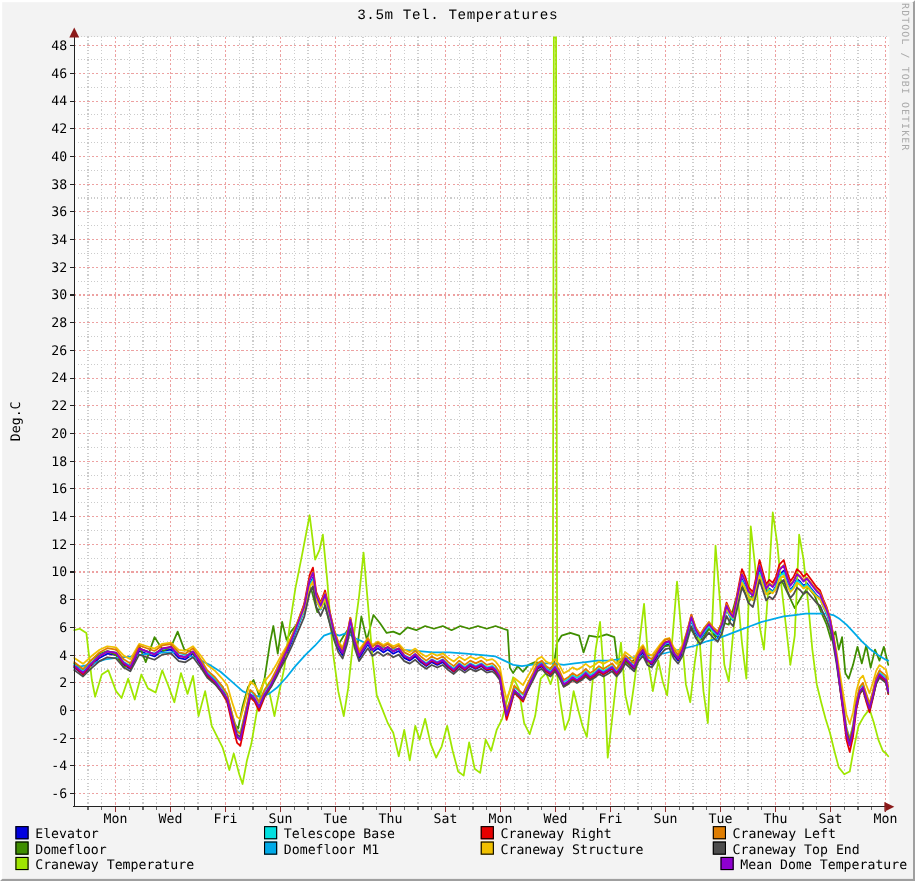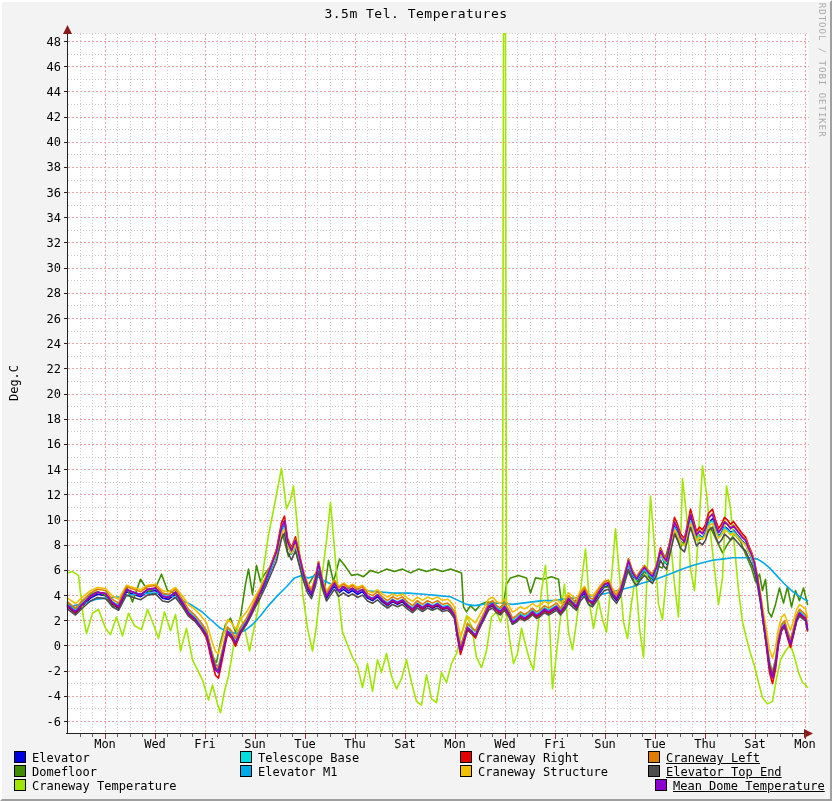--- a/index.html
+++ b/index.html
@@ -1,29 +1,29 @@
 <!DOCTYPE html>
 <html><head>
 <meta charset="utf-8">
 <style>
   html,body{margin:0;padding:0;background:#e8e8e8;}
   .frame{position:relative;width:832px;height:801px;background:#f3f3f3;
          font-family:"DejaVu Sans Mono",monospace;color:#000;overflow:hidden;}
   .frame::after{content:"";position:absolute;inset:0;pointer-events:none;
          border:2px solid;border-color:#ffffff #9f9f9f #9f9f9f #ffffff;}
   .title{position:absolute;top:6px;left:0;width:832px;text-align:center;
-         font-size:13px;letter-spacing:0.5px;}
+         font-size:13px;letter-spacing:0.5px;font-family:Liberation Mono, monospace;}
   .ylab{position:absolute;top:383px;left:14px;transform:translate(-50%,-50%) rotate(-90deg);
          font-size:12px;white-space:nowrap;}
   .watermark{position:absolute;top:67px;left:822px;transform:translate(-50%,-50%) rotate(90deg);
          font-size:9px;letter-spacing:1px;color:#aaaaaa;white-space:nowrap;}
   svg#plot{position:absolute;top:0;left:0;}
   #legend{position:absolute;top:0;left:0;width:832px;height:801px;pointer-events:none;}
   .lcol{position:absolute;top:751px;}
-  .lcol-0{left:14px;}.lcol-1{left:240px;}.lcol-2{left:460px;}.lcol-3{left:648px;text-decoration:underline;}
+  .lcol-0{left:14px;}.lcol-1{left:240px;}.lcol-2{left:437px;}.lcol-3{left:648px;}
   .litem{height:14px;line-height:14px;font-size:12px;white-space:nowrap;}
   .swatch{display:inline-block;width:10px;height:10px;border:1px solid #000;
           margin-right:6px;vertical-align:-1px;}
 </style>
 </head>
 <body>
 
 <div class="frame">
   <div class="title">3.5m Tel. Temperatures</div>
   <div class="ylab">Deg.C</div>
@@ -291,25 +291,25 @@
       <text x="805" y="748" text-anchor="middle" font-size="12" fill="#000" font-family="&quot;DejaVu Sans Mono&quot;,monospace">Mon</text>
     </svg>
   <div id="legend">
       <div class="lcol lcol-0">
         <div class="litem"><span class="swatch" style="background: rgb(0, 0, 224);"></span><span>Elevator</span></div>
         <div class="litem"><span class="swatch" style="background: rgb(63, 142, 0);"></span><span>Domefloor</span></div>
         <div class="litem"><span class="swatch" style="background: rgb(159, 230, 0);"></span><span>Craneway Temperature</span></div>
       </div>
       <div class="lcol lcol-1">
         <div class="litem"><span class="swatch" style="background: rgb(0, 224, 224);"></span><span>Telescope Base</span></div>
-        <div class="litem"><span class="swatch" style="background: rgb(0, 170, 232);"></span><span>Elevator M1</span></div>
+        <div class="litem"><span class="swatch" style="background: rgb(0, 170, 232);"></span><span>Domefloor M1</span></div>
       </div>
       <div class="lcol lcol-2">
         <div class="litem"><span class="swatch" style="background: rgb(230, 0, 0);"></span><span>Craneway Right</span></div>
         <div class="litem"><span class="swatch" style="background: rgb(240, 192, 0);"></span><span>Craneway Structure</span></div>
       </div>
       <div class="lcol lcol-3">
         <div class="litem"><span class="swatch" style="background: rgb(224, 125, 0);"></span><span>Craneway Left</span></div>
-        <div class="litem"><span class="swatch" style="background: rgb(77, 77, 77);"></span><span>Elevator Top End</span></div>
+        <div class="litem"><span class="swatch" style="background: rgb(77, 77, 77);"></span><span>Craneway Top End</span></div>
         <div class="litem" style="margin-left: 7px;"><span class="swatch" style="background: rgb(143, 0, 208);"></span><span>Mean Dome Temperature</span></div>
       </div>
     </div>
 </div>
 
 </body></html>

